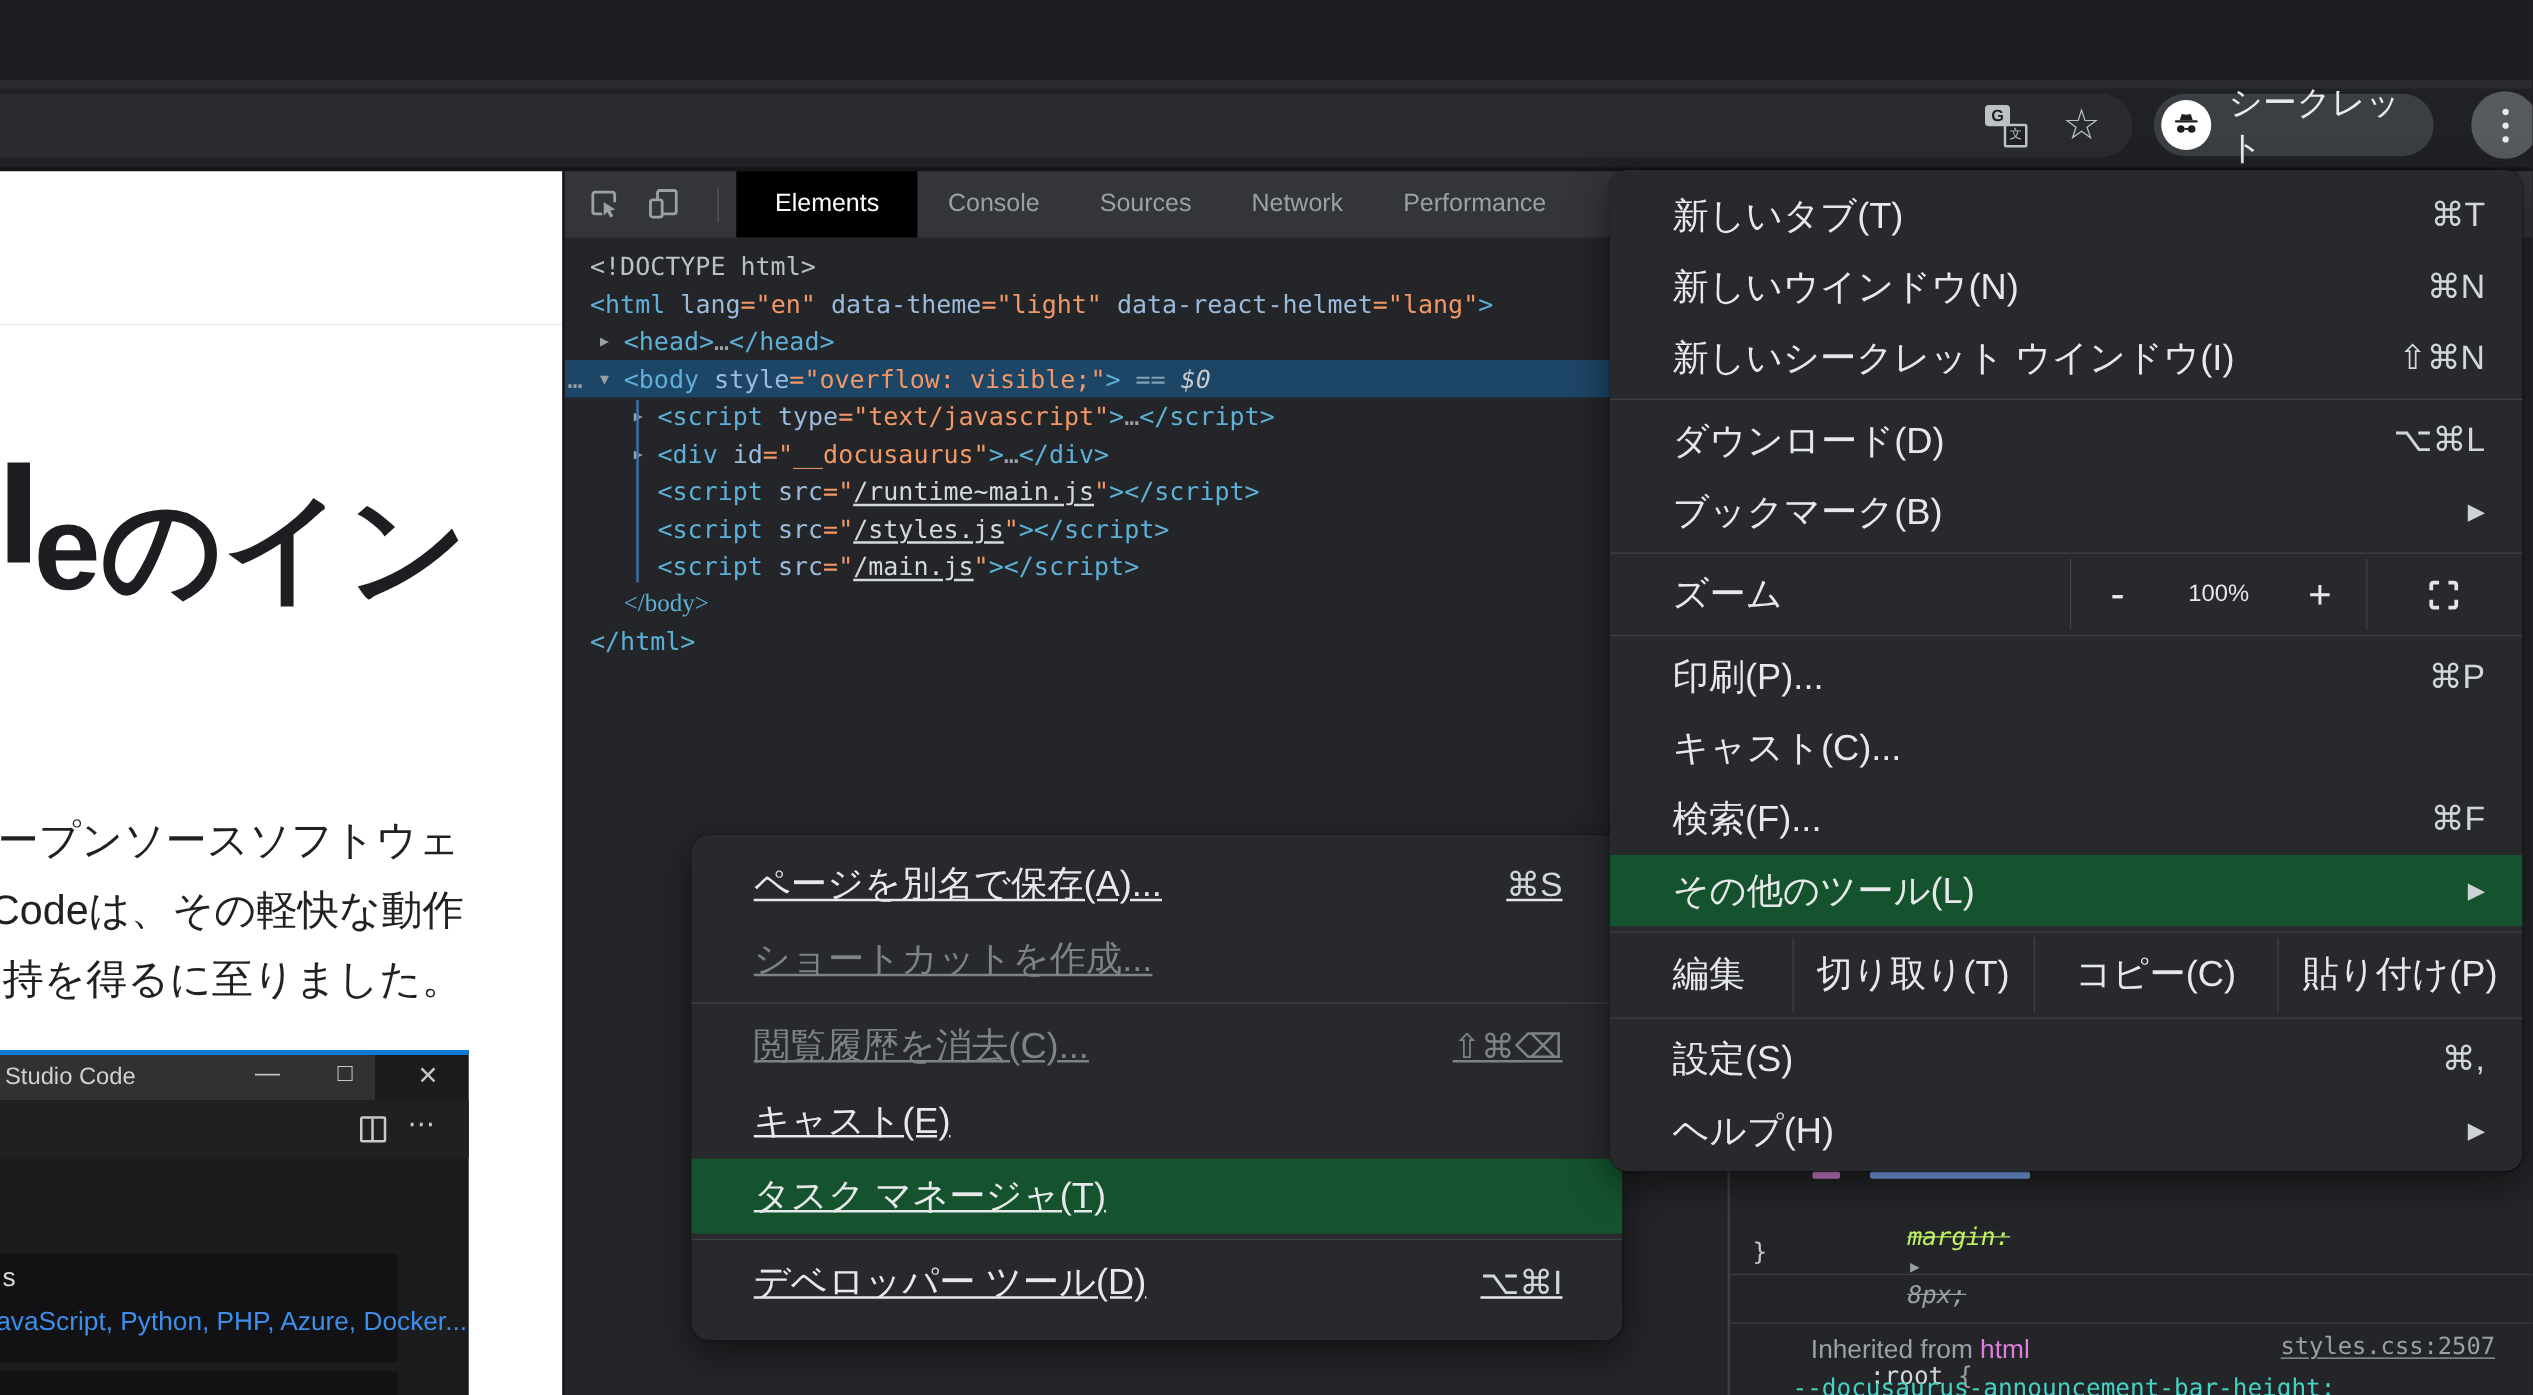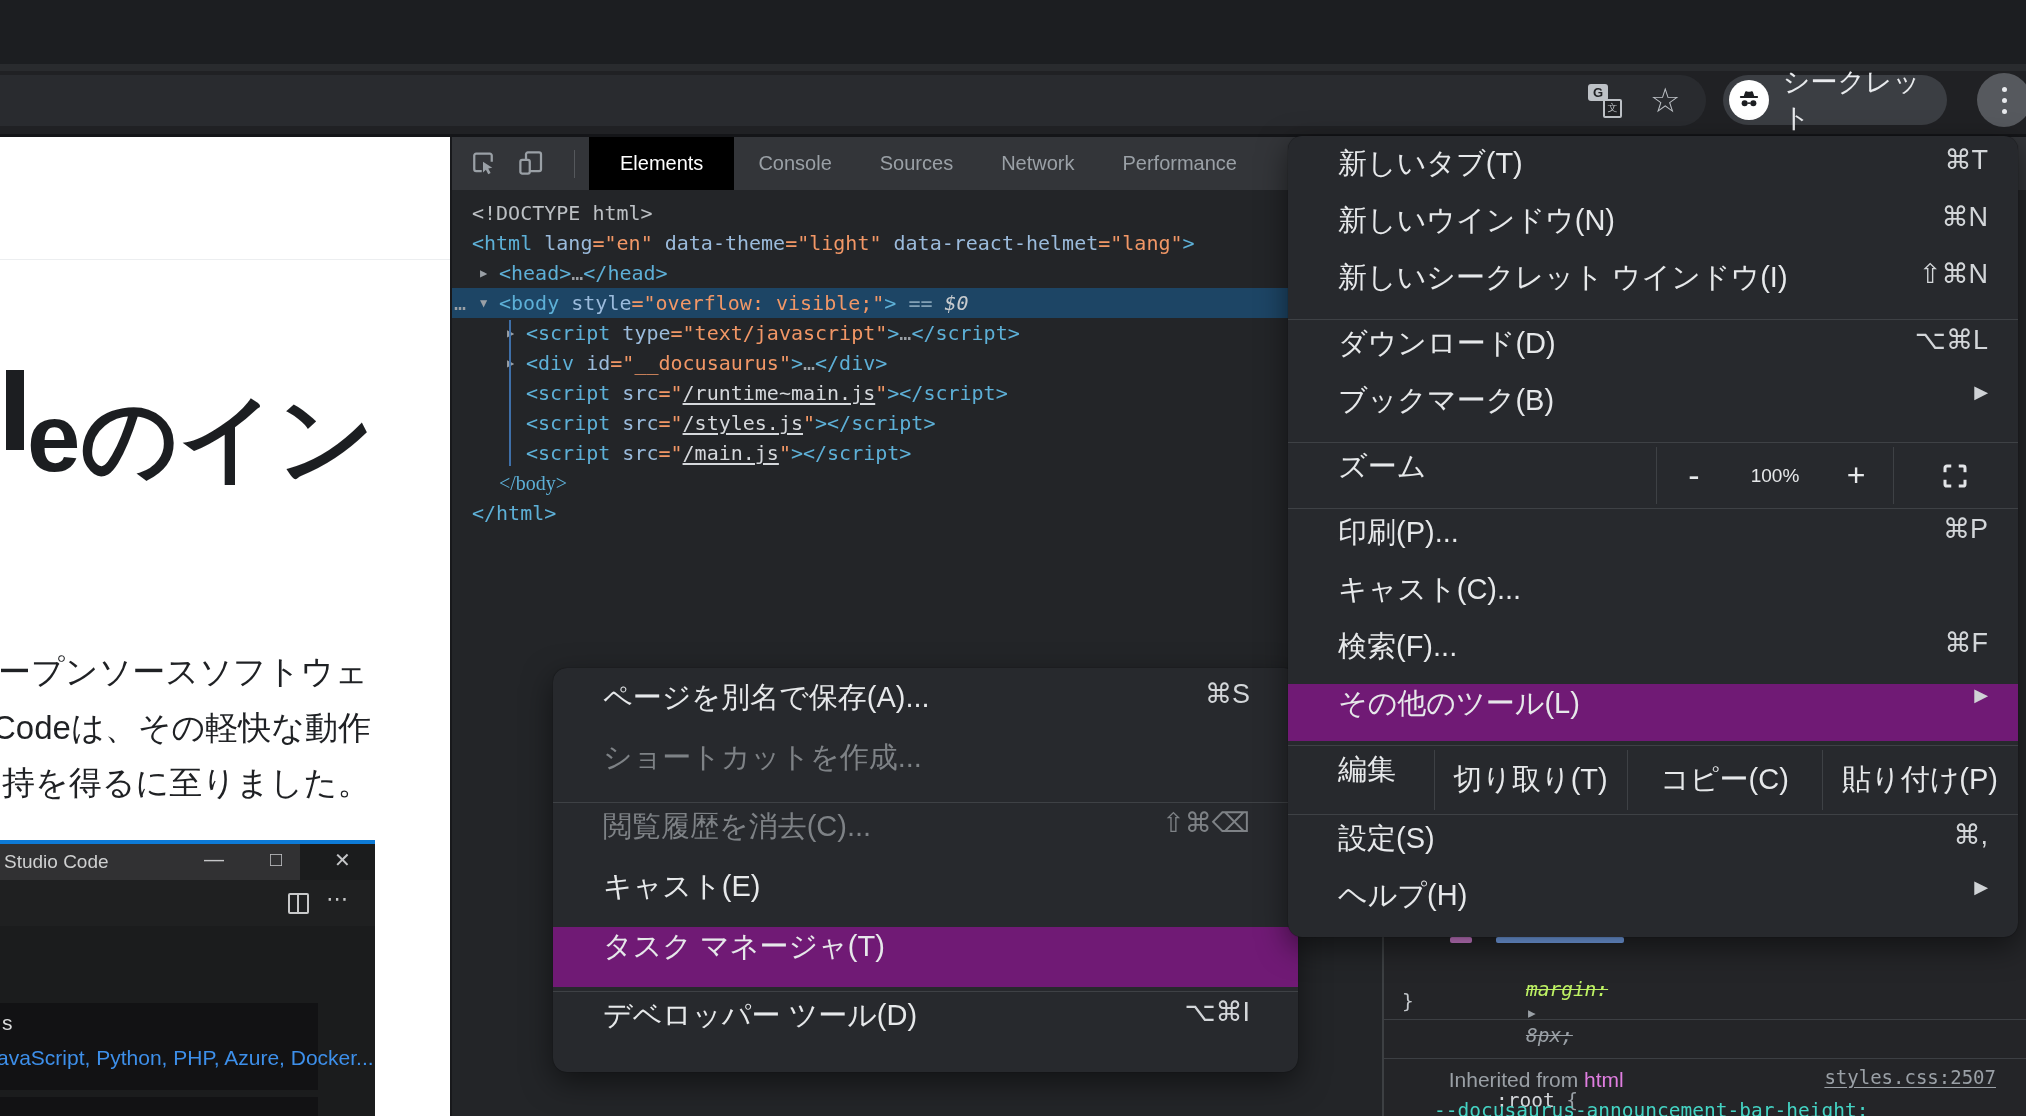--- a/index.html
+++ b/index.html
@@ -94,27 +94,27 @@
   .pink{color:#e07ee0}
   #sp-root{left:18px;top:876px;color:#d3d6da;}
   #sp-srclink{top:876px;right:34px;color:#9aa0a6;text-decoration:underline;text-underline-offset:3px;font-size:19px;}
   #sp-customprop{left:50px;top:909px;color:#44d4c4;}
 
   
   .popup{background:#27292d;border-radius:14px;box-shadow:0 10px 30px rgba(0,0,0,.5),0 0 1px rgba(0,0,0,.7);
          overflow:hidden;z-index:10;}
   #chrome-menu{left:1288px;top:136px;width:730px;height:801px;padding:8px 0;box-sizing:border-box;}
   #tools-submenu{left:553px;top:668px;width:745px;height:404px;padding:10px 0;box-sizing:border-box;}
-  .menu-item{position:relative;height:57px;display:flex;
+  .menu-item{position:relative;height:57px;display:flex;align-items:center;
              padding:0 30px 0 50px;font-size:29px;color:#e6e8ea;}
-  #tools-submenu .menu-item{height:60px;padding-right:48px;}
+  #tools-submenu .menu-item{height:60px;padding-right:48px;text-decoration:underline;}
   .menu-item .lbl{flex:1;white-space:nowrap;}
   .menu-item .sc{color:#d3d6d9;font-size:27px;margin-left:30px;white-space:nowrap;}
   .menu-item .arr{color:#cfd2d5;font-size:18px;}
-  .menu-item.hl{background:#701a75;}
+  .menu-item.hl{background:#14532d;}
   .menu-item.dis{color:#7e8286;}
   .menu-item.dis .sc{color:#7e8286;}
   .menu-div{border-top:1px solid #3e4145;margin:4px 0;}
   .vsep{position:absolute;top:0;bottom:0;width:1px;background:#3e4145;}
   .zseg{position:absolute;top:0;height:57px;display:flex;align-items:center;justify-content:center;
         color:#e6e8ea;font-size:30px;}
   .eseg{position:absolute;top:0;height:60px;display:flex;align-items:center;justify-content:center;
         color:#e6e8ea;font-size:29px;white-space:nowrap;}
   svg{display:block;}
 </style>

